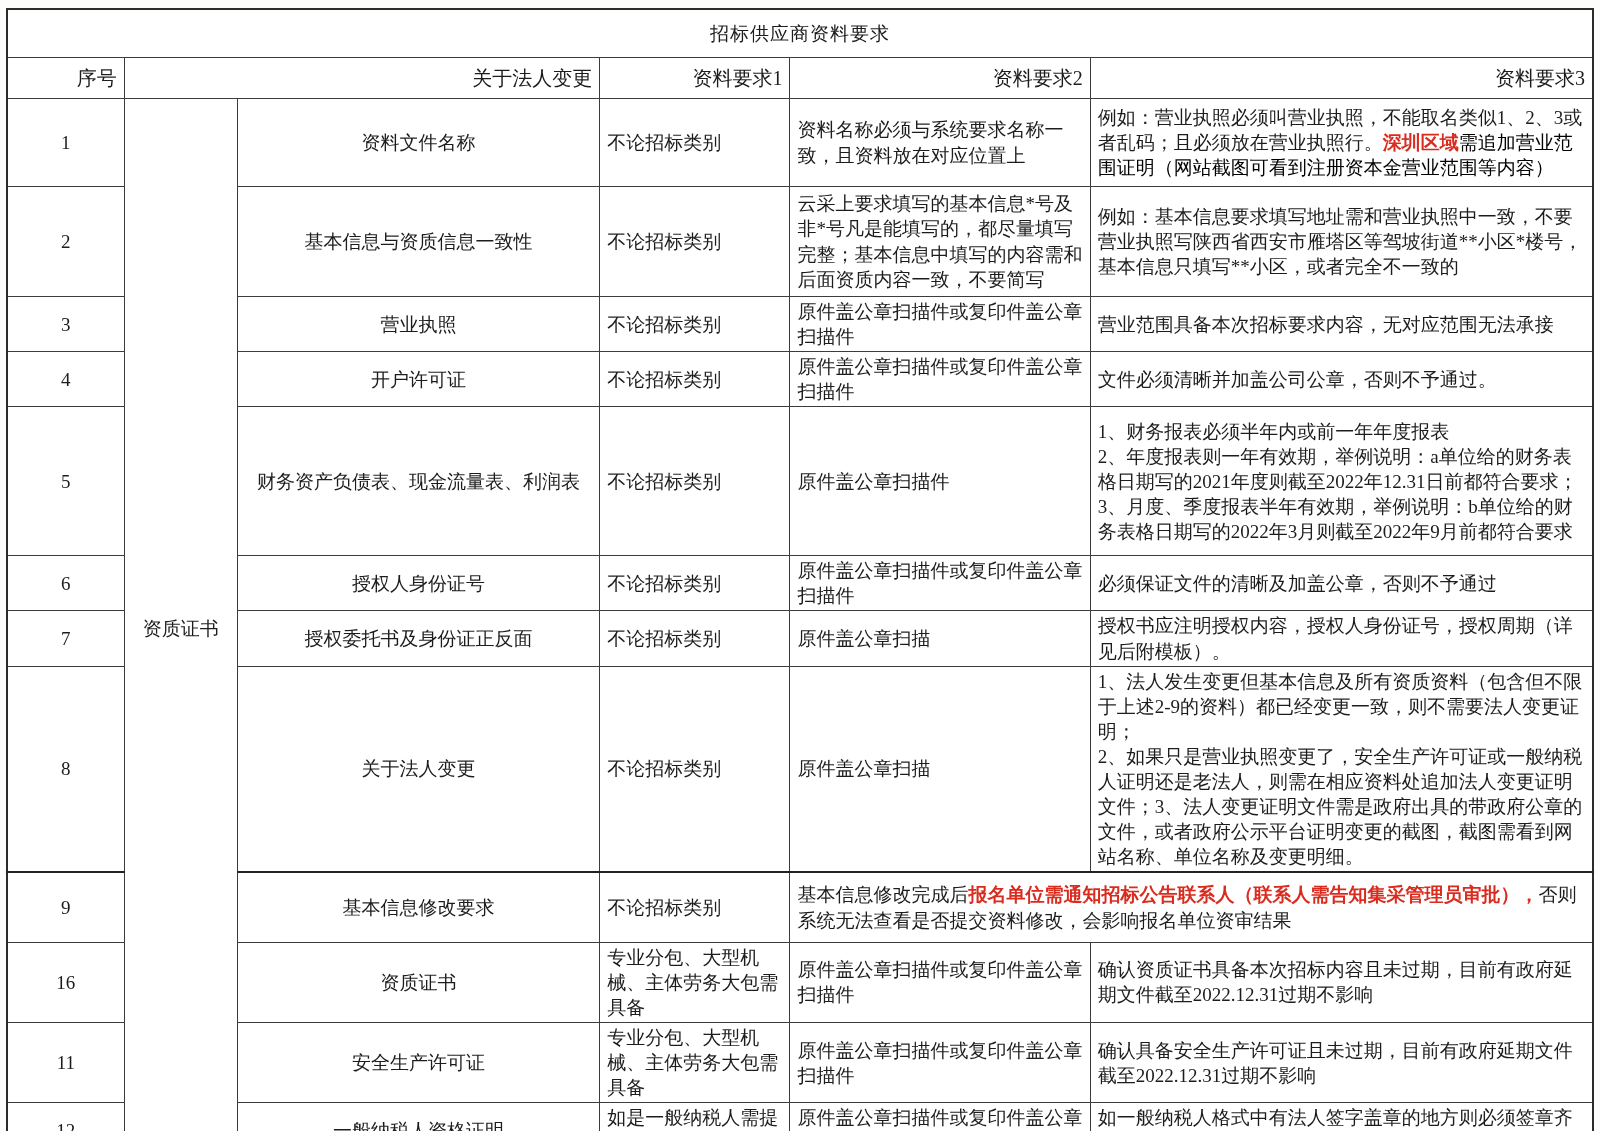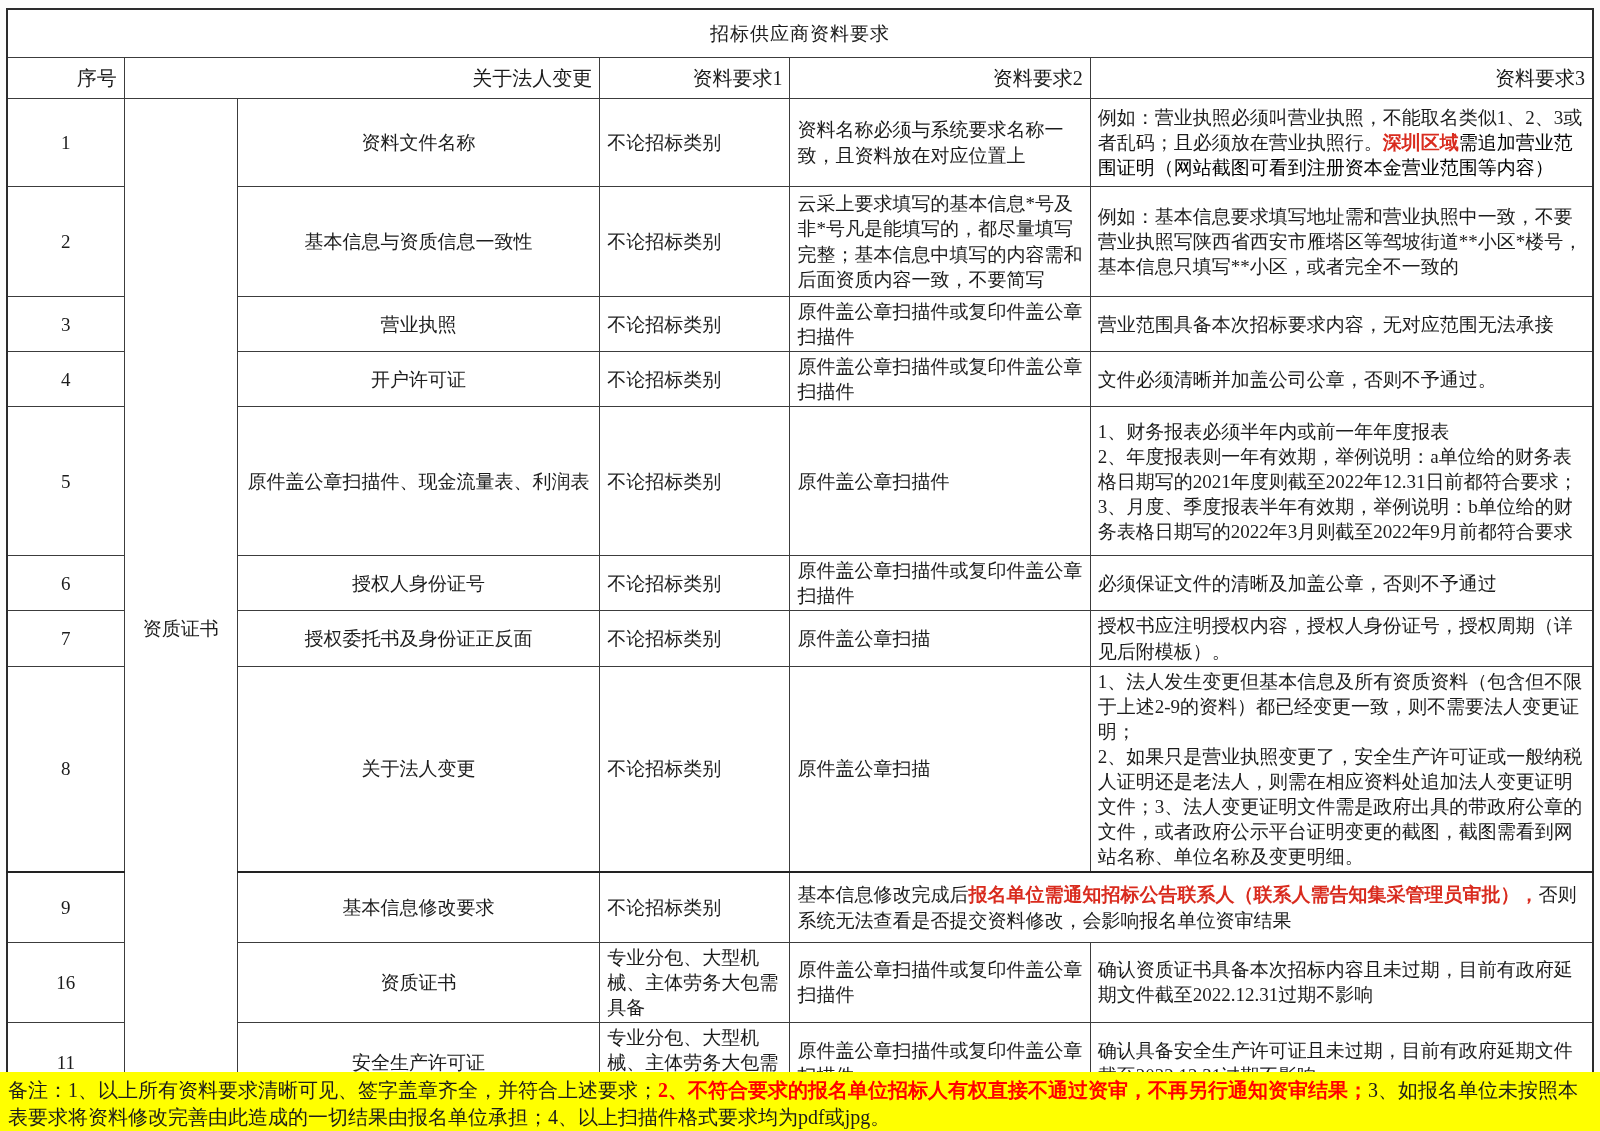--- a/index.html
+++ b/index.html
@@ -115,21 +115,21 @@
         </tr>
         <tr style="height: 45px;">
           <td class="c-seq">4</td>
           <td class="c-item">开户许可证</td>
           <td class="c-req">不论招标类别</td>
           <td class="c-req">原件盖公章扫描件或复印件盖公章扫描件</td>
           <td class="c-req">文件必须清晰并加盖公司公章，否则不予通过。</td>
         </tr>
         <tr style="height: 149px;">
           <td class="c-seq">5</td>
-          <td class="c-item">原件盖公章扫描件、现金流量表、利润表</td>
+          <td class="c-item">财务资产负债表、现金流量表、利润表</td>
           <td class="c-req">不论招标类别</td>
           <td class="c-req">原件盖公章扫描件</td>
           <td class="c-req">1、财务报表必须半年内或前一年年度报表
 2、年度报表则一年有效期，举例说明：a单位给的财务表格日期写的2021年度则截至2022年12.31日前都符合要求；
 3、月度、季度报表半年有效期，举例说明：b单位给的财务表格日期写的2022年3月则截至2022年9月前都符合要求</td>
         </tr>
         <tr style="height: 49px;">
           <td class="c-seq">6</td>
           <td class="c-item">授权人身份证号</td>
           <td class="c-req">不论招标类别</td>
@@ -174,17 +174,14 @@
         <tr style="height: 43px;">
           <td class="c-seq">12</td>
           <td class="c-item">一般纳税人资格证明</td>
           <td class="c-req">如是一般纳税人需提供</td>
           <td class="c-req">原件盖公章扫描件或复印件盖公章扫描件</td>
           <td class="c-req">如一般纳税人格式中有法人签字盖章的地方则必须签章齐全；</td>
         </tr>
       </tbody>
   </table>
 
-  <div class="note">
-    <span id="note-text"><span>备注：1、以上所有资料要求清晰可见、签字盖章齐全，并符合上述要求；</span><span class="note-red">2、不符合要求的报名单位招标人有权直接不通过资审，不再另行通知资审结果；</span><span>3、如报名单位未按照本表要求将资料修改完善由此造成的一切结果由报名单位承担；4、以上扫描件格式要求均为pdf或jpg。</span></span>
-  </div>
 
 </div>
 
 </body></html>

